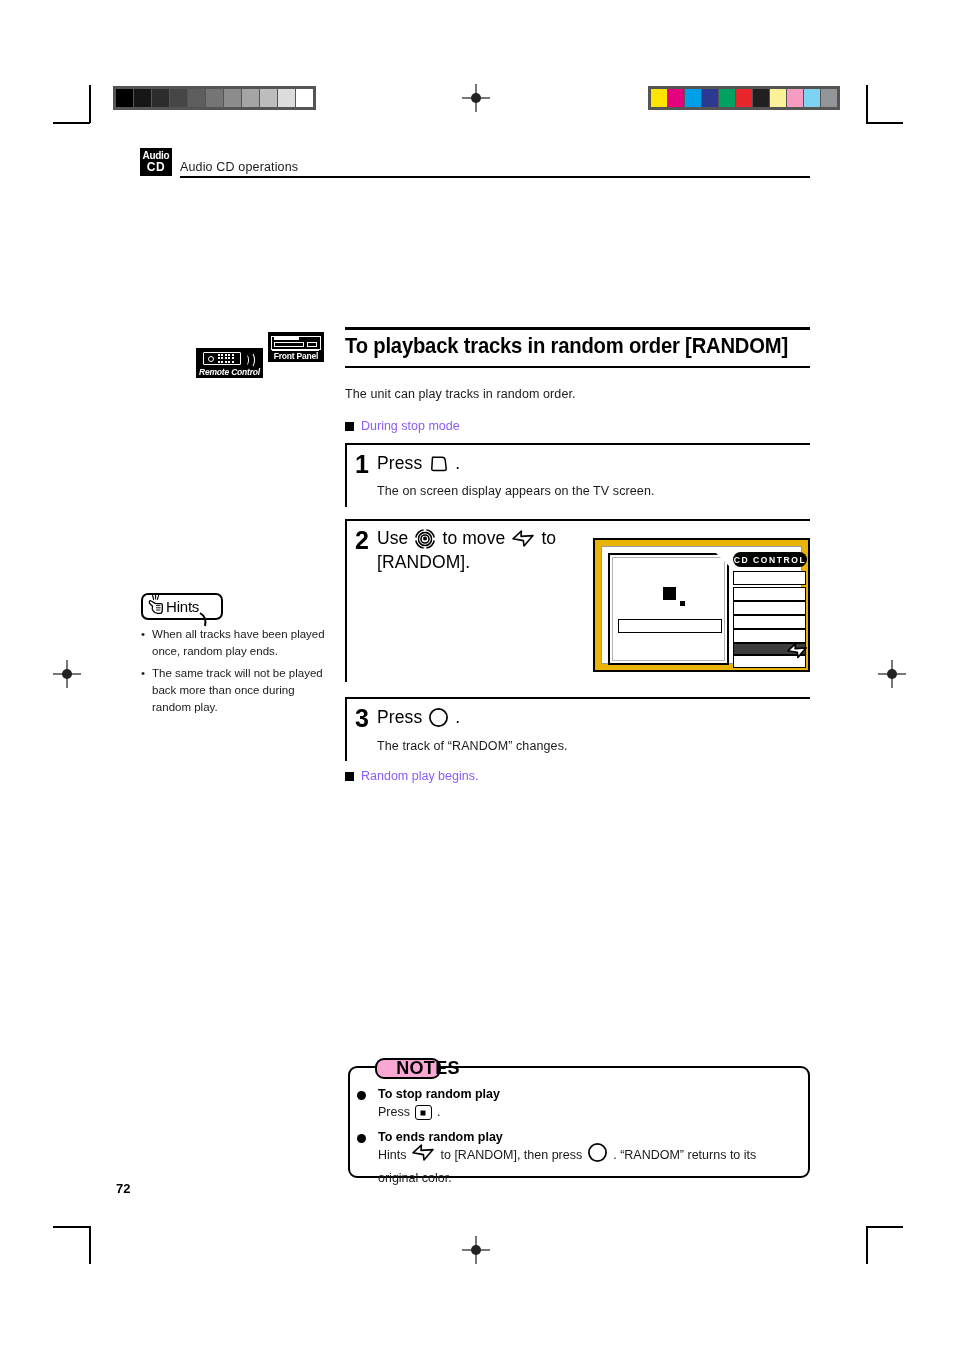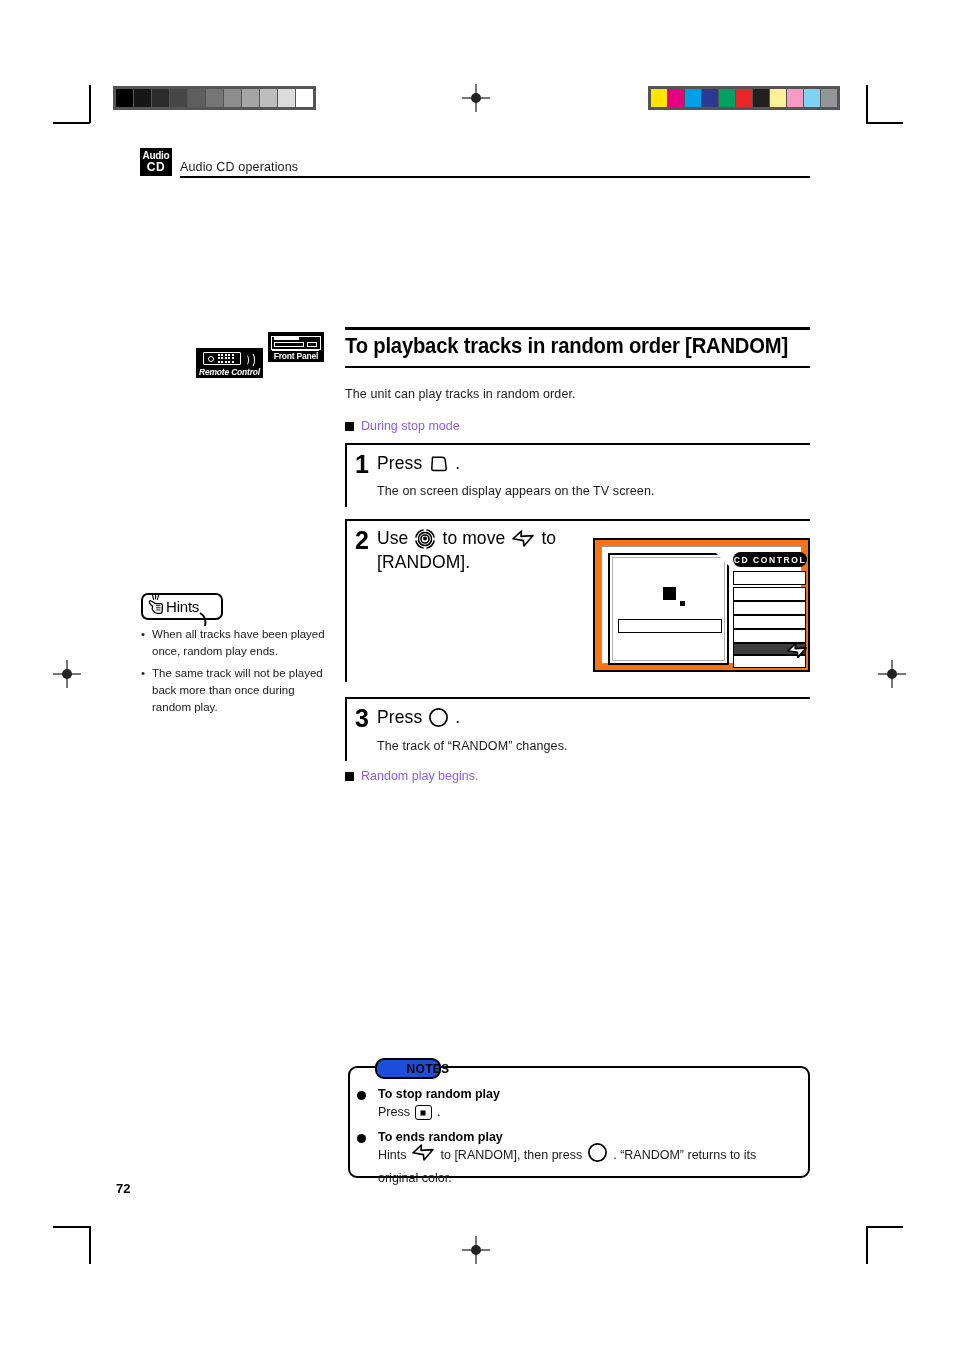--- a/index.html
+++ b/index.html
@@ -244,21 +244,21 @@
     position: absolute; left: 50%; top: 50%;
     transform: translate(-50%,-50%);
     width: 5px; height: 5px; background: #000;
   }
 
   
   .tv {
     position: absolute;
     border: 2px solid #000;
     box-sizing: border-box;
-    background: #f97316;
+    background: #eab308;
   }
   .tv-inner {
     position: absolute;
     left: 6px; top: 6px; right: 6px; bottom: 6px;
     border: 1.5px solid #9a9a9a;
     box-sizing: border-box;
     background: #fff;
   }
   .osd-left {
     position: absolute;
@@ -352,26 +352,26 @@
     border: 2px solid #000;
     border-radius: 9px;
     box-sizing: border-box;
     background: #fff;
   }
   .notes-tab {
     position: absolute;
     border: 2px solid #000;
     border-radius: 9px;
     box-sizing: border-box;
-    background: #1d4ed8;
+    background: #f9a8d4;
     display: flex;
     align-items: center;
     justify-content: center;
     font-weight: bold;
-    font-size: 12px;
+    font-size: 18px;
     letter-spacing: 0.3px;
     padding-left: 40px;
   }
   .note-dot {
     position: absolute;
     width: 9px; height: 9px; border-radius: 50%; background: #000;
   }
   .note-title {
     position: absolute;
     font-weight: bold;

